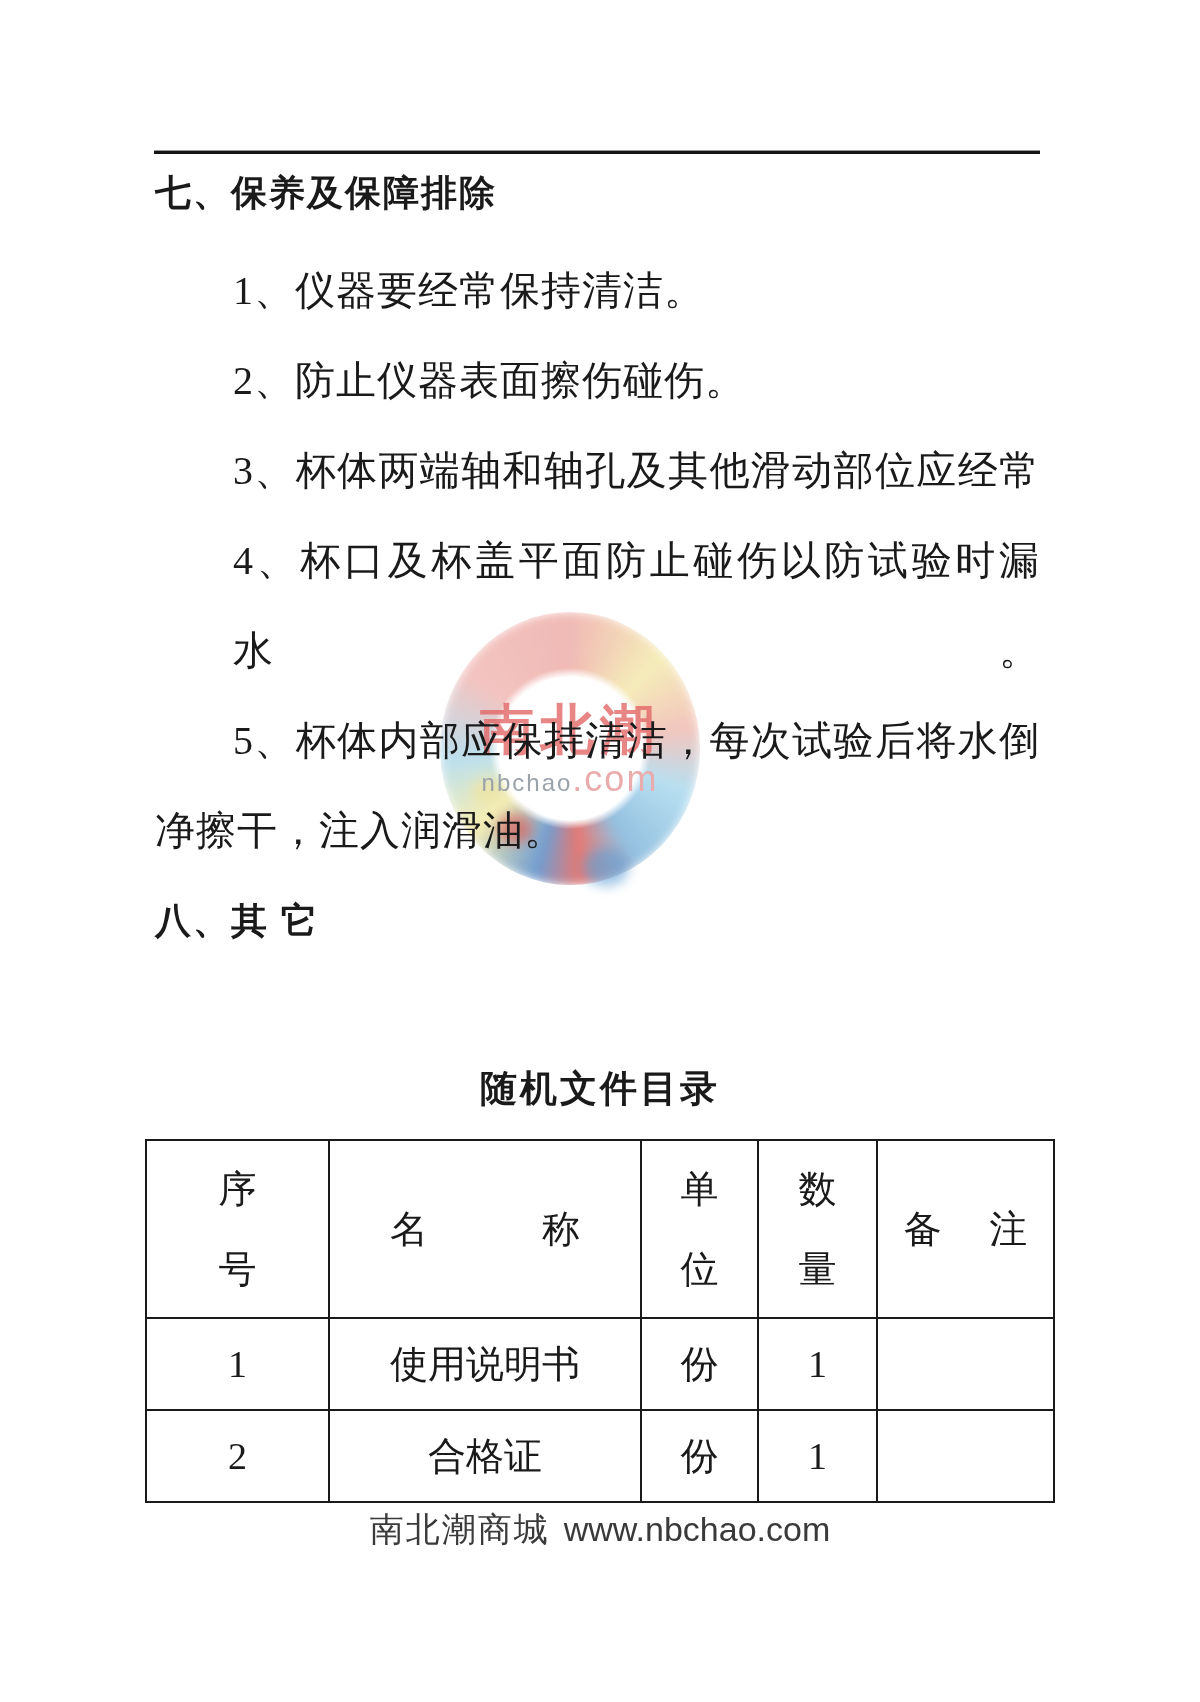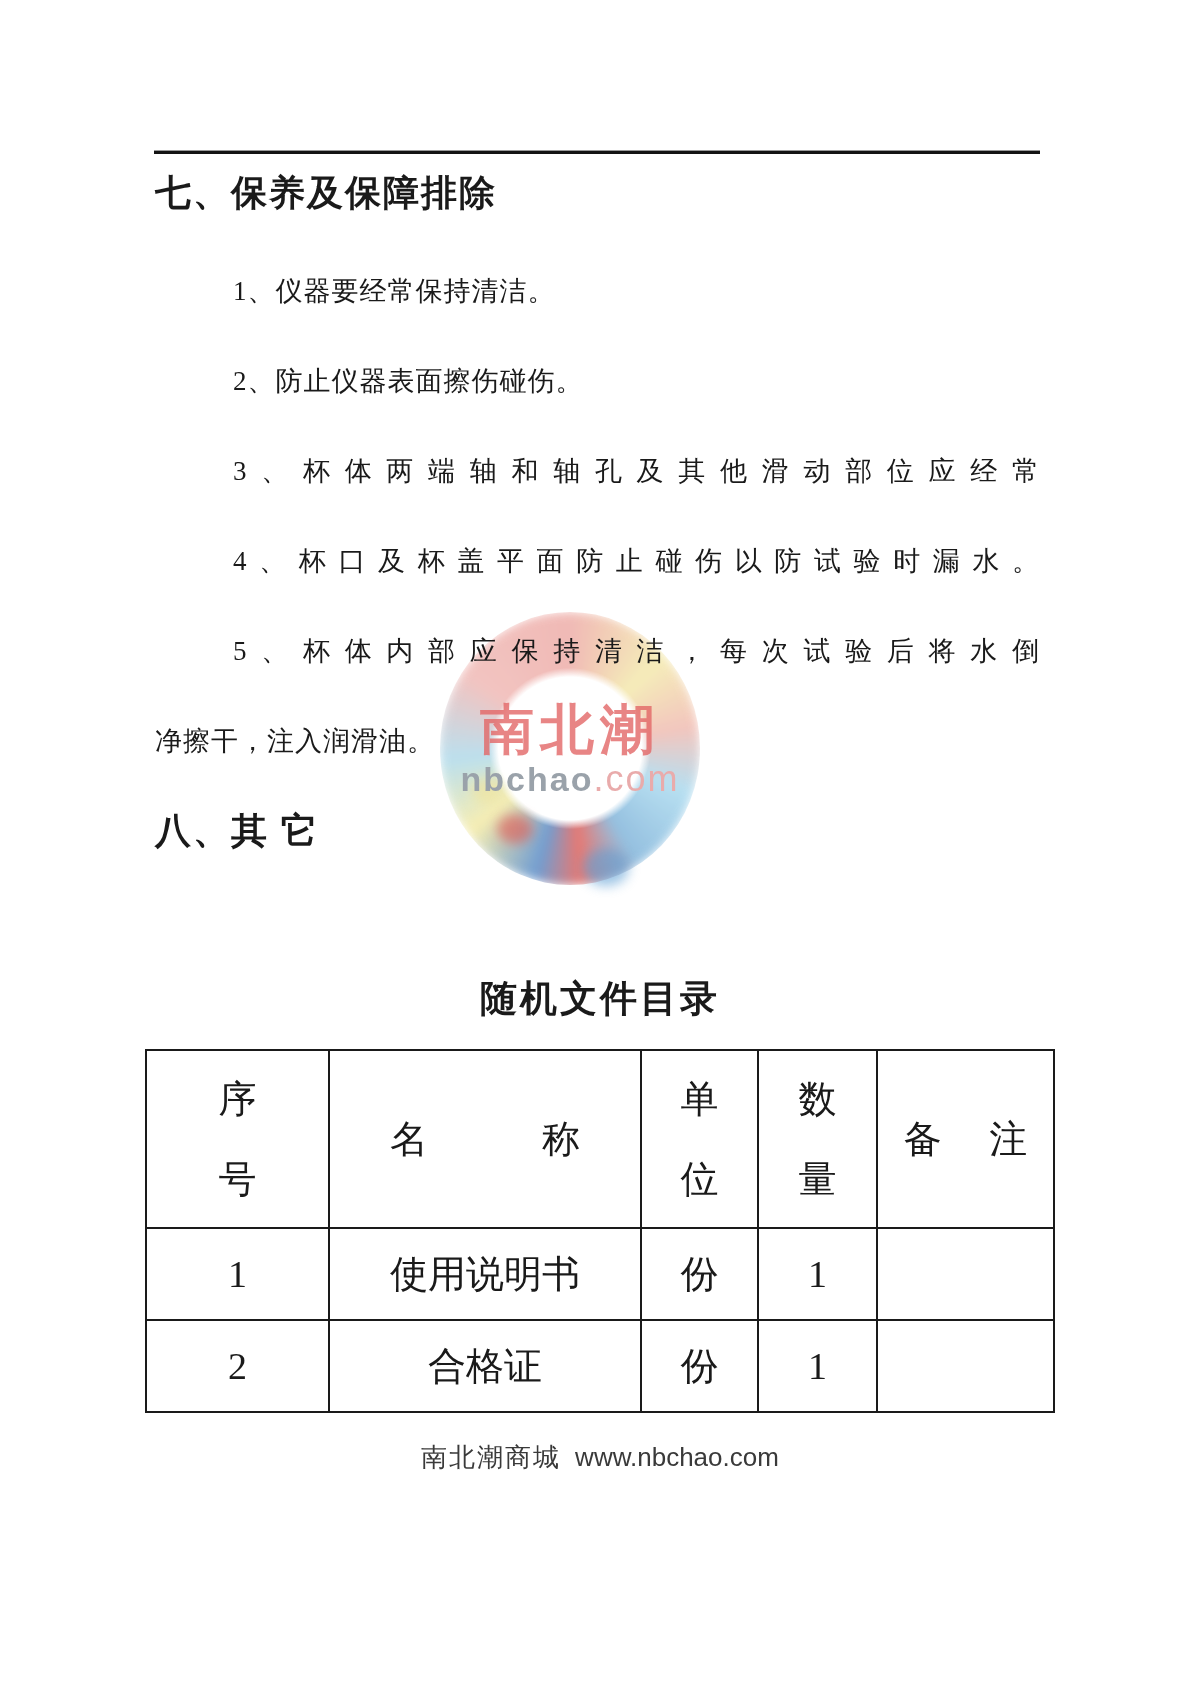--- a/index.html
+++ b/index.html
@@ -39,36 +39,36 @@
   .wm-blob.b2 { left:148px; top:248px; width:46px; height:38px; background:#5e9fd4; }
   .wm-blob.b3 { left:36px;  top:178px; width:32px; height:26px; background:#f2e49a; }
   .wm-brand {
     position:absolute; left:0; right:0; top:94px;
     text-align:center;
     font-size:54px; font-weight:bold; letter-spacing:6px;
     color:rgba(226,103,103,.8);
   }
   .wm-domain { position:absolute; left:0; right:0; top:158px; text-align:center;
     font-family:"Liberation Sans","DejaVu Sans",sans-serif; letter-spacing:2px; }
-  .wm-nb  { color:#9aa2aa; font-weight:bold; font-size:34px; }
+  .wm-nb  { color:#9aa2aa; font-weight:normal; font-size:24px; }
   .wm-com { color:#e9abab; font-size:36px; }
 
   
   .content { position:relative; z-index:1; }
 
   .sec-heading {
     margin:10px 160px 0 155px;
     font-family:"Liberation Sans","DejaVu Sans",sans-serif;
     font-weight:bold; font-size:36px; line-height:58px;
     letter-spacing:2px;
   }
   .sec-heading.second { margin-top:0; line-height:90px; }
 
   .body-lines { margin:24px 160px 0 155px; }
-  .line { font-size:27px; line-height:90px; letter-spacing:1px; }
+  .line { font-size:40px; line-height:90px; letter-spacing:1px; }
   .line.indent { padding-left:78px; }
   .line.full { text-align:justify; text-align-last:justify; }
 
   .table-title {
     margin-top:95px;
     text-align:center;
     font-size:37px; font-weight:bold; line-height:56px;
     letter-spacing:3px;
   }
 
@@ -82,23 +82,23 @@
     border:2px solid #1a1a1a;
     text-align:center; vertical-align:middle;
     font-size:38px; font-weight:normal;
   }
   .doc-table tr.header-row { height:178px; }
   .doc-table tr.data-row   { height:92px;  }
   .stacked { white-space:pre-line; line-height:80px; }
   .flatpad { white-space:pre; }
 
   .footer {
-    margin-top:26px;
+    margin-top:8px;
     text-align:center;
-    font-size:26px; line-height:36px;
+    font-size:34px; line-height:36px;
     color:#3a3a3a;
   }
   .footer-cn { letter-spacing:2px; }
   .footer-url { font-family:"Liberation Sans","DejaVu Sans",sans-serif; margin-left:14px; }
 </style>
 </head>
 <body>
 
 <div class="page">
 

